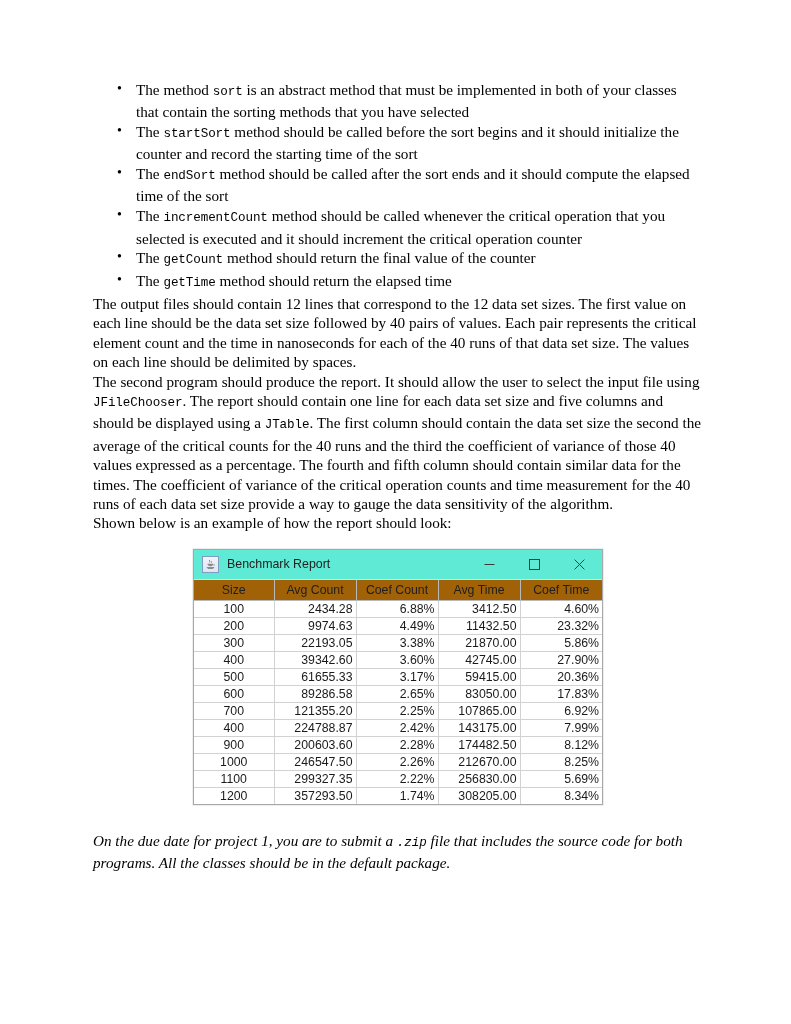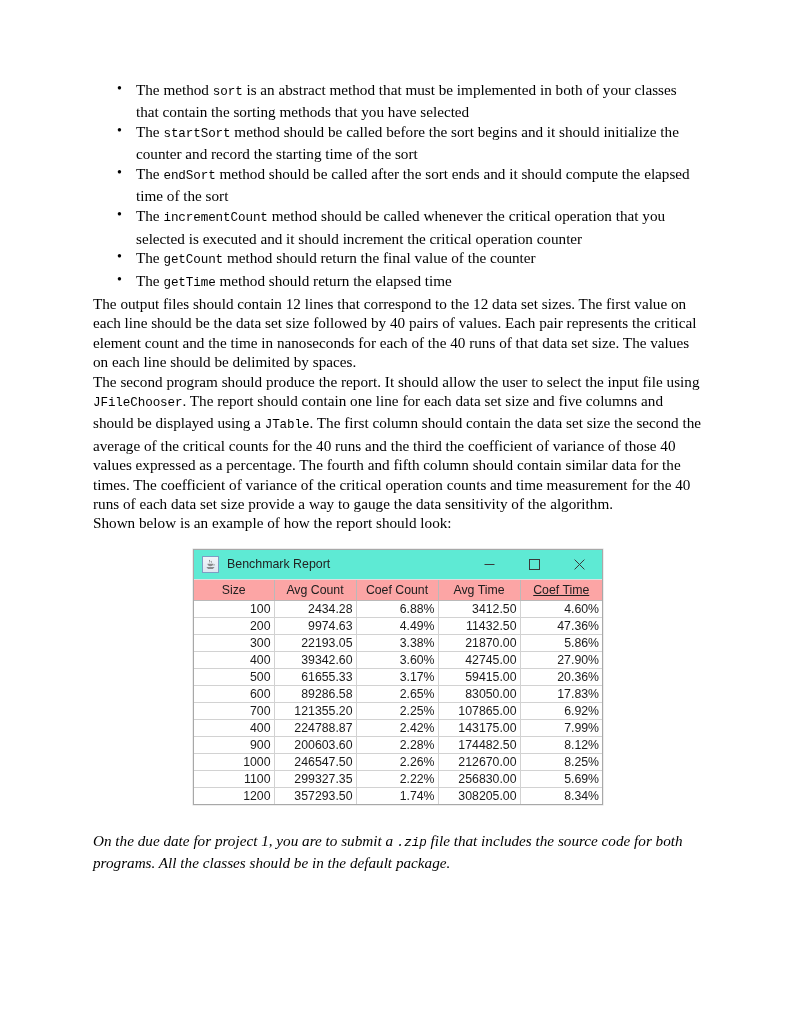--- a/index.html
+++ b/index.html
@@ -122,40 +122,40 @@
   table.jtable {
     width: 100%;
     border-collapse: collapse;
     table-layout: fixed;
     font-size: 12.3px;
     color: #1a1a1a;
     background: #ffffff;
   }
   table.jtable th {
     font-weight: normal;
-    background: #fca5a5;
+    background: #a16207;
     border-right: 1px solid #b9b9b9;
     border-bottom: 1px solid #b9b9b9;
     height: 20px;
     padding: 0;
     text-align: center;
     color: #202020;
   }
-  table.jtable th:last-child { border-right: none; text-decoration: underline; }
+  table.jtable th:last-child { border-right: none; }
   table.jtable td {
     height: 16px;
     padding: 0 3px;
     border-right: 1px solid #d2d2d2;
     border-bottom: 1px solid #d2d2d2;
     white-space: nowrap;
     overflow: hidden;
   }
   table.jtable td:last-child { border-right: none; }
   table.jtable tr:last-child td { border-bottom: none; }
-  td.c-size { text-align: right; }
+  td.c-size { text-align: center; }
   td.c-num  { text-align: right; }
 
   .col-size { width: 80px; }
   .col-avgc { width: 82px; }
   .col-coec { width: 82px; }
   .col-avgt { width: 82px; }
   .col-coet { width: 82px; }
 </style>
 </head>
 <body>
@@ -235,21 +235,21 @@
               <td class="c-num">2434.28</td>
               <td class="c-num">6.88%</td>
               <td class="c-num">3412.50</td>
               <td class="c-num">4.60%</td>
             </tr>
             <tr>
               <td class="c-size">200</td>
               <td class="c-num">9974.63</td>
               <td class="c-num">4.49%</td>
               <td class="c-num">11432.50</td>
-              <td class="c-num">47.36%</td>
+              <td class="c-num">23.32%</td>
             </tr>
             <tr>
               <td class="c-size">300</td>
               <td class="c-num">22193.05</td>
               <td class="c-num">3.38%</td>
               <td class="c-num">21870.00</td>
               <td class="c-num">5.86%</td>
             </tr>
             <tr>
               <td class="c-size">400</td>

